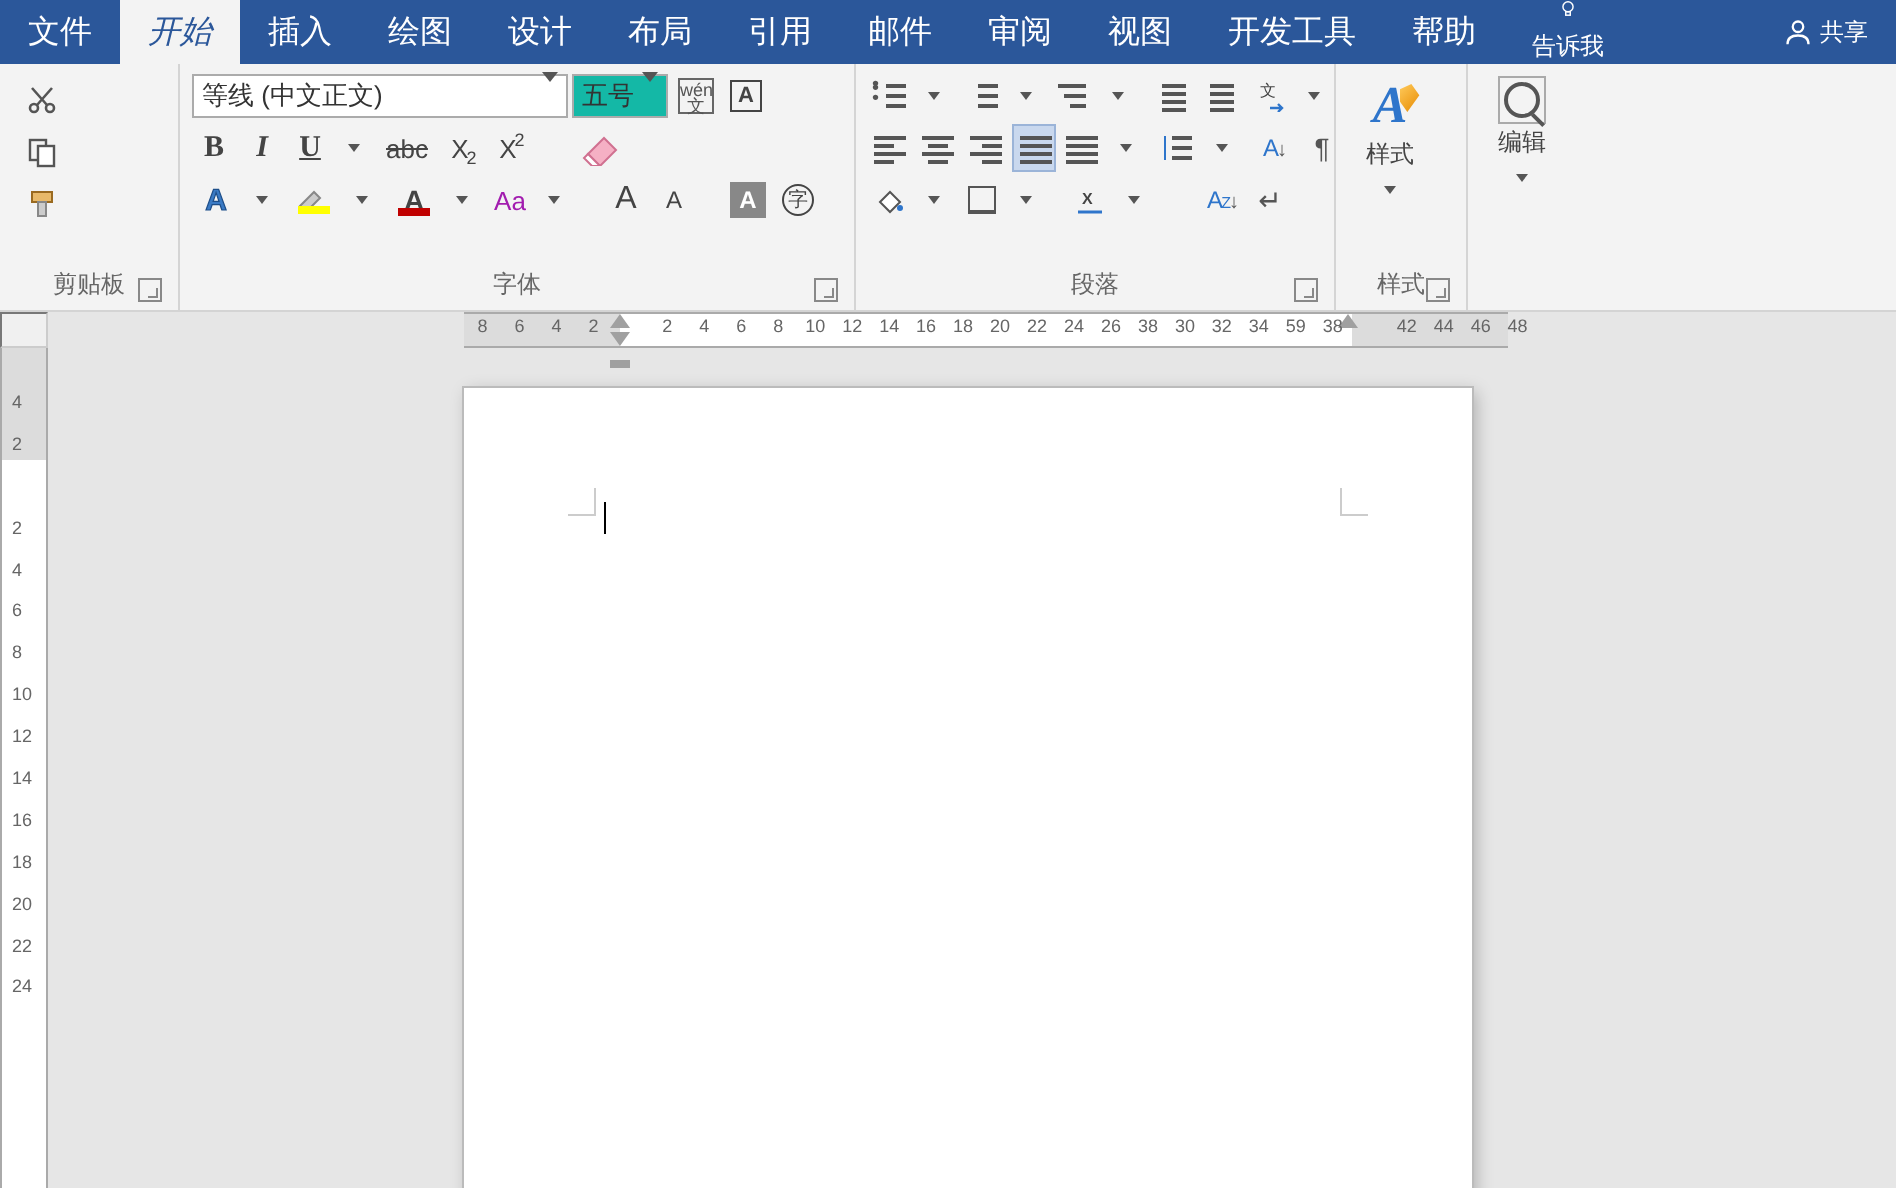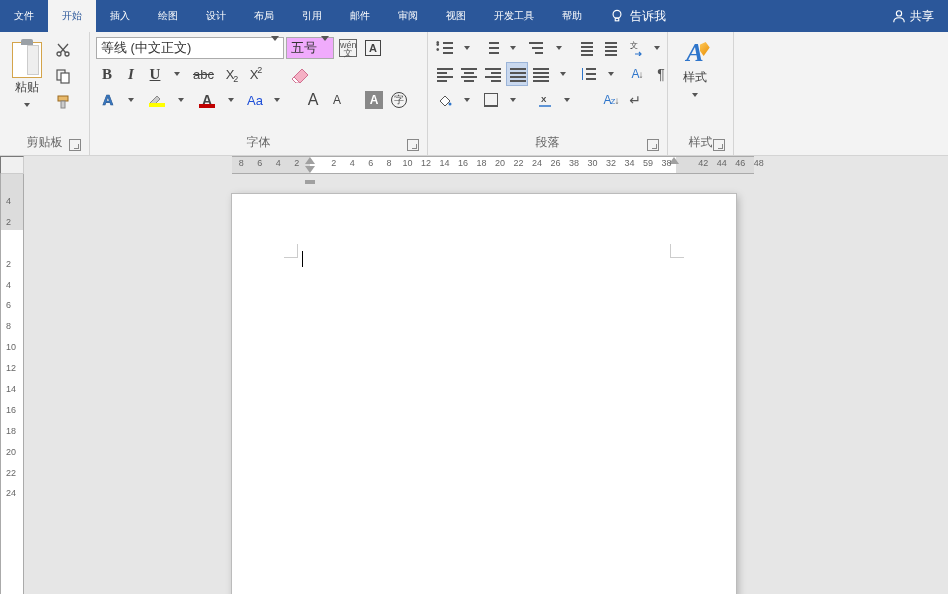--- a/index.html
+++ b/index.html
@@ -1,23 +1,23 @@
 <!DOCTYPE html>
 <html><head>
 <meta charset="utf-8">
 <style>
 * { box-sizing: border-box; margin: 0; padding: 0; font-family: "Microsoft YaHei", sans-serif; }
 body { width: 948px; height: 594px; overflow: hidden; background: #e6e6e6; font-size: 12px; user-select: none; }
 
 
 .tabbar { background: #2b579a; height: 32px; display: flex; align-items: stretch; color: #fff; }
-.tabbar .tab { padding: 0 14px; display: flex; align-items: center; font-size: 10px; cursor: pointer; }
-.tabbar .tab.active { background: #f3f3f3; color: #2b579a; }
+.tabbar .tab { padding: 0 14px; display: flex; align-items: center; font-size: 16px; cursor: pointer; }
+.tabbar .tab.active { background: #f3f3f3; color: #2b579a; font-style: italic; }
 .tabbar .spacer { flex: 1; }
-.tabbar .tellme { display: flex; align-items: center; gap: 6px; padding: 0 14px; }
+.tabbar .tellme { display: flex; align-items: center; gap: 6px; padding: 0 14px; flex-direction: column; }
 .tabbar .share { display: flex; align-items: center; gap: 4px; padding: 0 14px; }
 .bulb { width: 14px; height: 14px; }
 
 
 .ribbon { background: #f3f3f3; border-bottom: 1px solid #d4d4d4; height: 124px; display: flex; }
 .group { border-right: 1px solid #d4d4d4; display: flex; flex-direction: column; padding: 2px 6px 0 6px; }
 .group-body { flex: 1; display: flex; }
 .group-label { font-size: 12px; color: #666; text-align: center; padding: 2px 0 4px 0; position: relative; }
 .dialog-launcher { position: absolute; right: 2px; bottom: 4px; width: 12px; height: 12px; border: 1px solid #888; }
 .dialog-launcher::after { content: ""; position: absolute; right: 1px; bottom: 1px; width: 4px; height: 4px; border-right: 1px solid #888; border-bottom: 1px solid #888; }
@@ -36,21 +36,21 @@
 
 .clipboard-icon { width: 30px; height: 36px; background: #fff; border: 1px solid #d4a44a; position: relative; margin-top: 4px; }
 .clipboard-icon::before { content: ""; position: absolute; top: -4px; left: 8px; width: 12px; height: 6px; background: #9aa0a6; border-radius: 2px 2px 0 0; }
 .clipboard-icon::after { content: ""; position: absolute; top: 2px; right: 2px; bottom: 2px; width: 10px; background: #eee; border: 1px solid #ccc; }
 
 .small-icons { display: flex; flex-direction: column; gap: 2px; margin-left: 4px; padding-top: 4px; }
 
 
 .fontname { width: 188px; height: 22px; border: 1px solid #ababab; background: #fff; display: flex; align-items: center; padding: 0 4px; font-size: 13px; color: #333; }
 .fontname .dd { margin-left: auto; }
-.fontsize { width: 48px; height: 22px; border: 1px solid #ababab; background: #f0abfc; display: flex; align-items: center; padding: 0 4px; font-size: 13px; color: #333; }
+.fontsize { width: 48px; height: 22px; border: 1px solid #ababab; background: #14b8a6; display: flex; align-items: center; padding: 0 4px; font-size: 13px; color: #333; }
 .fontsize .dd { margin-left: auto; }
 .dd::after { content: ""; border-left: 4px solid transparent; border-right: 4px solid transparent; border-top: 5px solid #555; }
 
 .b-bold { font-weight: 900; font-size: 15px; font-family: "Times New Roman"; color: #444; }
 .b-italic { font-style: italic; font-size: 15px; font-family: "Times New Roman"; color: #444; font-weight: bold; }
 .b-under { text-decoration: underline; font-size: 15px; font-family: "Times New Roman"; color: #444; font-weight: bold; }
 .b-strike { text-decoration: line-through; font-size: 13px; color: #444; }
 .b-sub, .b-sup { font-size: 13px; color: #444; position: relative; }
 .b-sub::after { content: "2"; font-size: 9px; position: absolute; bottom: -2px; right: -4px; }
 .b-sup::after { content: "2"; font-size: 9px; position: absolute; top: -2px; right: -4px; }
@@ -168,25 +168,20 @@
         <path d="M2 15c0-4 3-5 6-5s6 1 6 5" fill="none" stroke="#fff" stroke-width="1.3"></path>
       </svg>
     <span>共享</span>
   </div>
 </div>
 
 <div class="ribbon">
 
   <div class="group" style="width:90px">
     <div class="group-body">
-      <div class="bigbtn">
-        <div class="clipboard-icon"></div>
-        <div class="lbl">粘贴</div>
-        <div class="chev-down"></div>
-      </div>
       <div class="small-icons">
         <div class="btn">
             <svg width="16" height="16" viewBox="0 0 16 16">
               <circle cx="4" cy="12" r="2" fill="none" stroke="#555" stroke-width="1.3"></circle>
               <circle cx="12" cy="12" r="2" fill="none" stroke="#555" stroke-width="1.3"></circle>
               <path d="M5.5 10.5L13 2M10.5 10.5L3 2" stroke="#555" stroke-width="1.3"></path>
             </svg>
           </div>
         <div class="btn">
             <svg width="16" height="16" viewBox="0 0 16 16">
@@ -277,21 +272,21 @@
             <div class="btn">
               <div class="fontcolor-ic">
                 <div class="charA" style="text-align:center">A</div>
                 <div class="bar"></div>
               </div>
             </div>
             <div class="btn drop"></div>
           </div>
         <div class="split">
             <div class="btn">
-              <span style="font-size:13px;color:#1d4ed8">Aa</span>
+              <span style="font-size:13px;color:#a21caf">Aa</span>
             </div>
             <div class="btn drop"></div>
           </div>
         <div style="width:10px"></div>
         <div class="btn">
             <span class="incdec" style="font-size:16px">A</span>
           </div>
         <div class="btn">
             <span class="incdec" style="font-size:12px">A</span>
           </div>
@@ -476,20 +471,29 @@
       <div class="bigbtn">
         <div class="styles-icon">A</div>
         <div class="lbl">样式</div>
         <div class="chev-down"></div>
       </div>
     </div>
     <div class="group-label"><span>样式</span><div class="dialog-launcher"></div></div>
   </div>
 
   <div class="group" style="width:62px; border-right:none">
+    <div class="group-body">
+      <div class="bigbtn">
+        <div style="width:24px;height:24px;border:1px solid #aaa;display:flex;align-items:center;justify-content:center">
+            <div class="search-icon"></div>
+          </div>
+        <div class="lbl">编辑</div>
+        <div class="chev-down"></div>
+      </div>
+    </div>
     <div class="group-label">&nbsp;</div>
   </div>
 
 </div>
 
 <div class="workspace">
   <div class="vruler-top"></div>
 
   <div class="hruler">
     <div class="hruler-inner">

